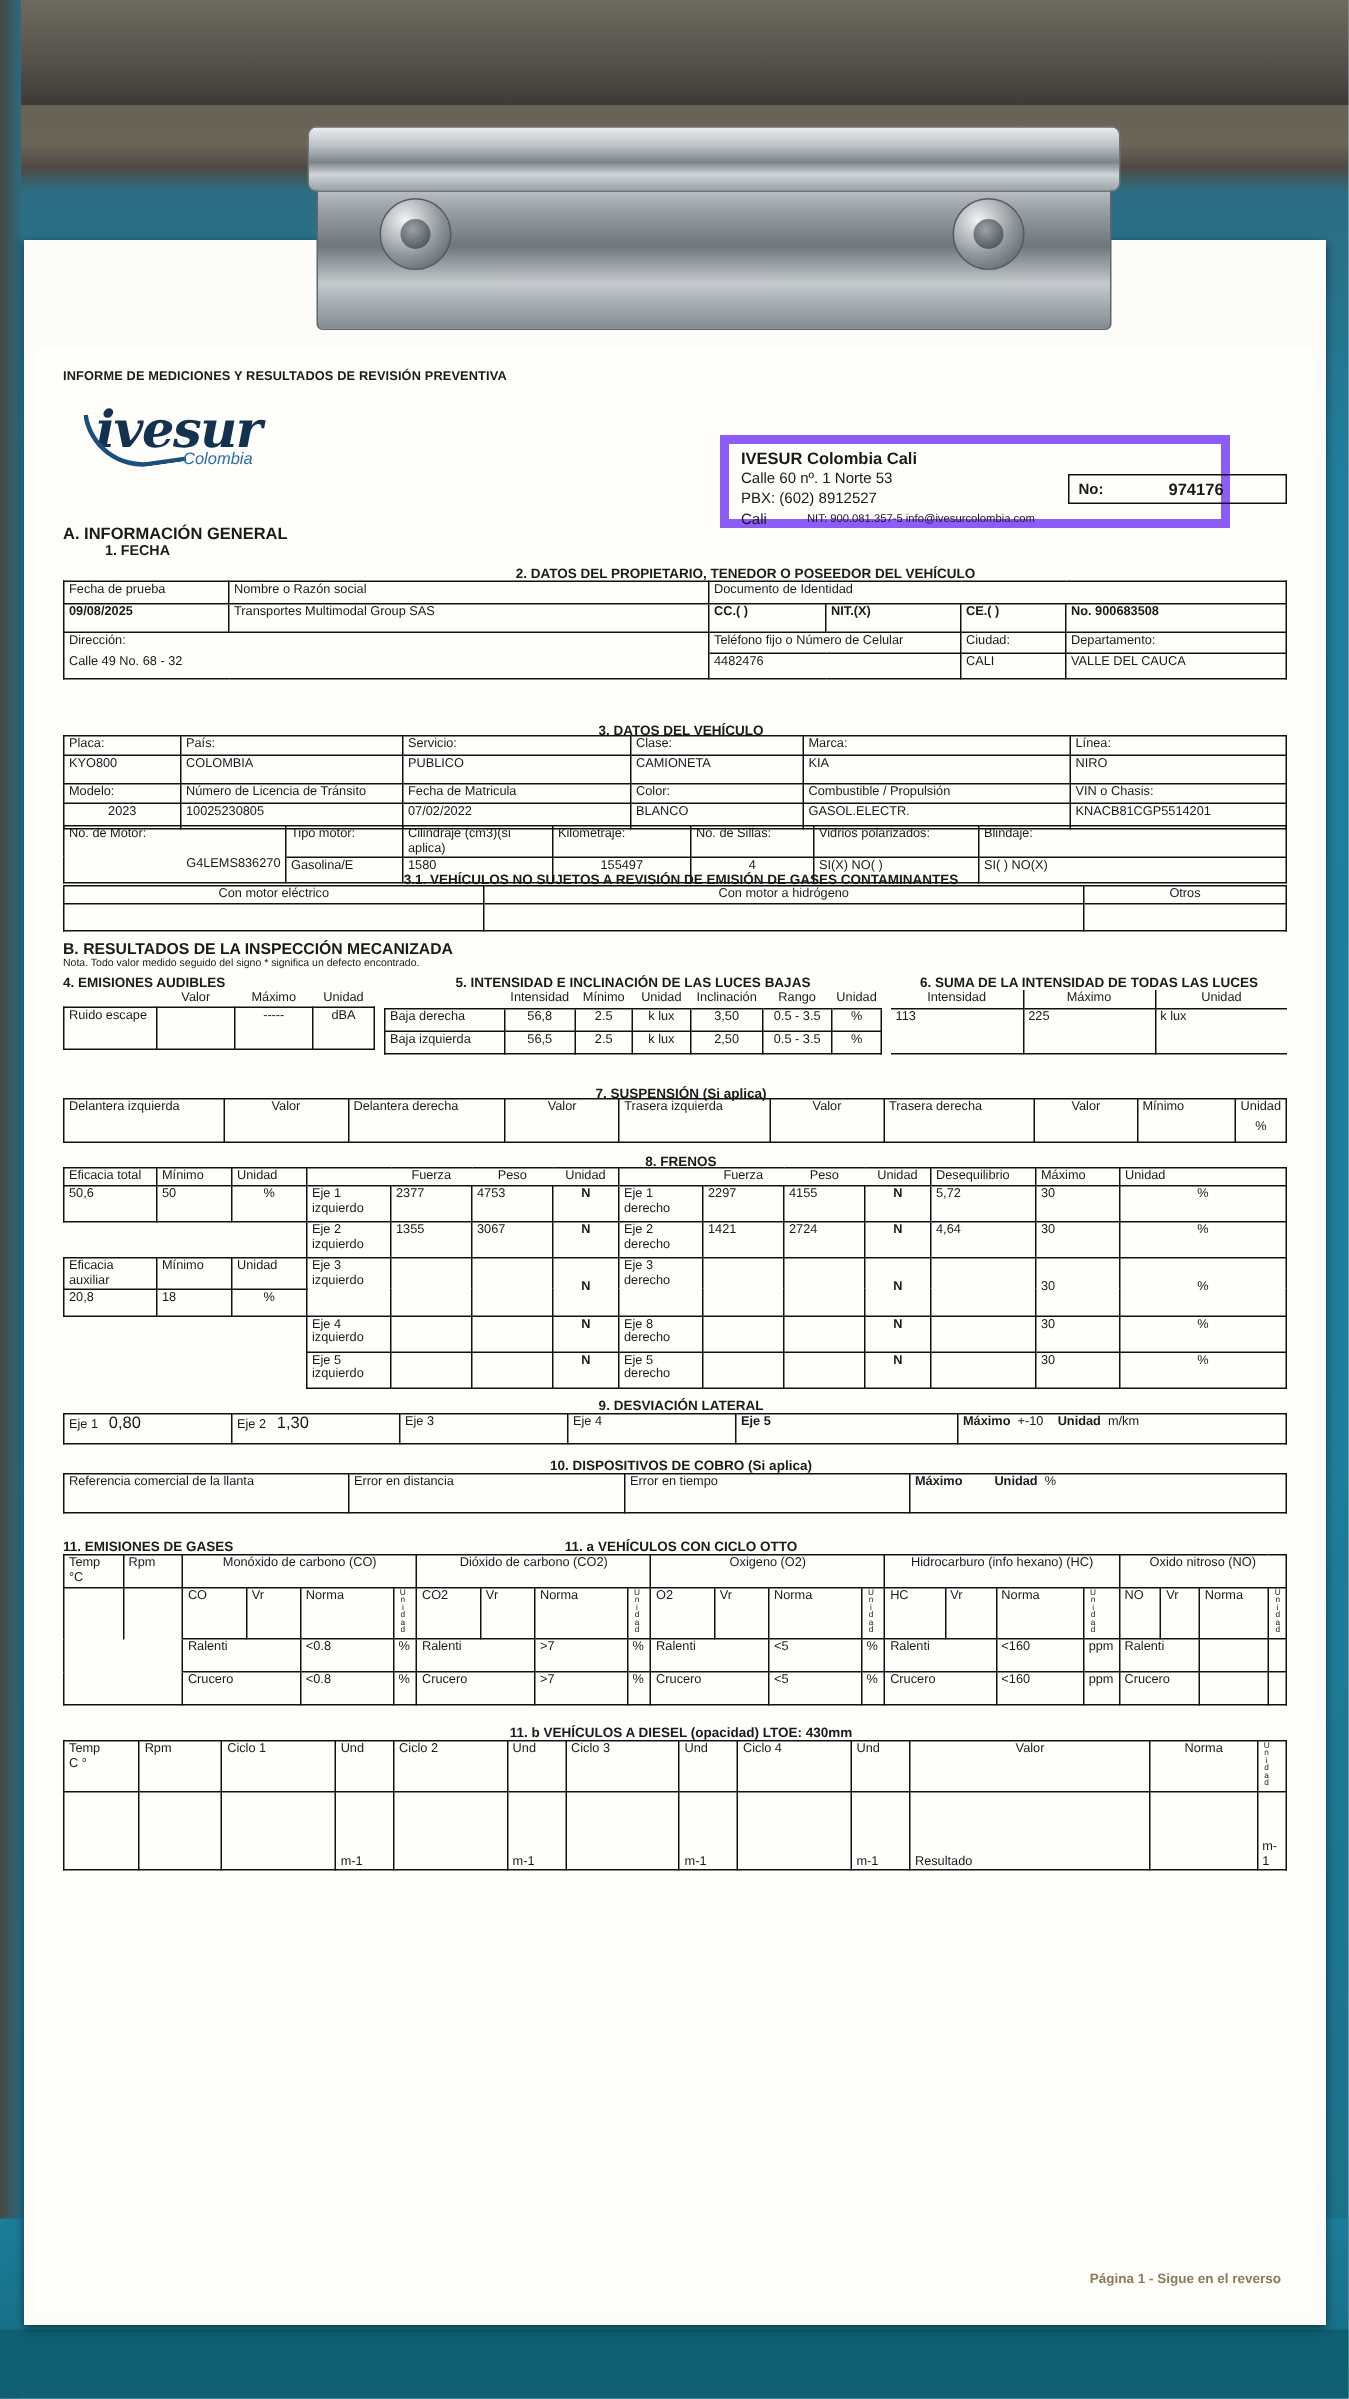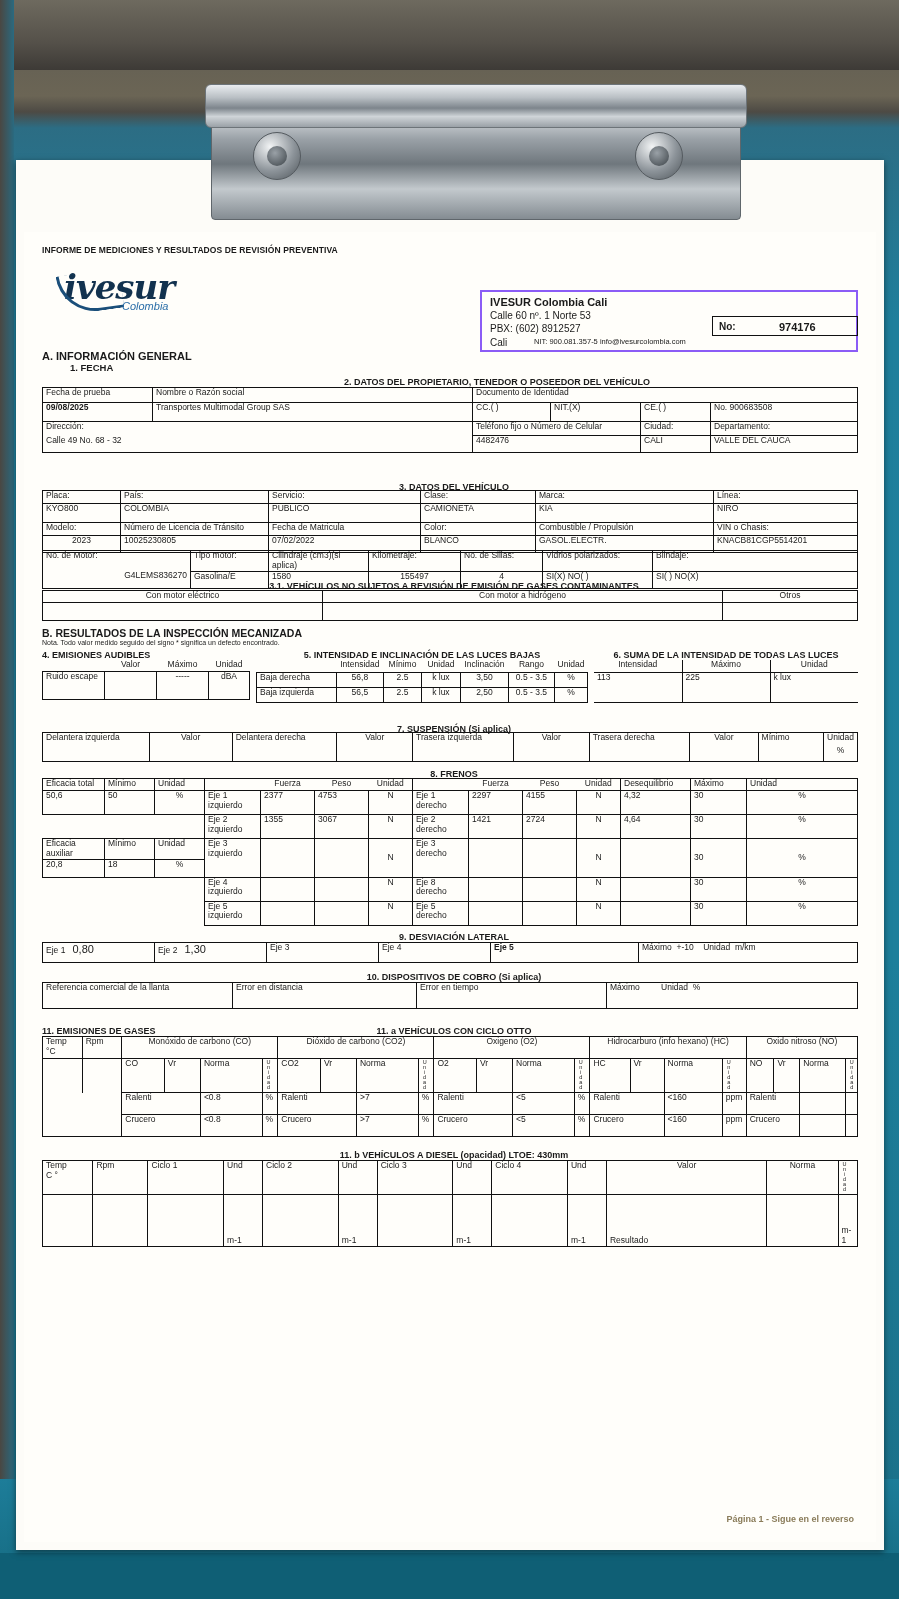--- a/index.html
+++ b/index.html
@@ -50,41 +50,41 @@
 
   .hdr-line{position:absolute;left:18px;top:14px;font-size:8.5px;font-weight:bold;letter-spacing:.1px;}
   
   .logo{position:absolute;left:40px;top:36px;width:210px;height:46px;}
   .logo .word{font-family:"DejaVu Serif",serif;font-style:italic;font-weight:bold;font-size:34px;color:#12324f;letter-spacing:-1px;}
   .logo .sub{position:absolute;left:58px;top:32px;font-size:11px;font-style:italic;color:#2b6ea8;}
   .logo .swoosh{position:absolute;left:-6px;top:4px;width:64px;height:40px;border-bottom:3px solid #1b4f7a;
      border-left:3px solid #1b4f7a;border-radius:0 0 0 40px;transform:rotate(-8deg);}
 
   
-  .cbox{position:absolute;left:456px;top:58px;width:378px;height:62px;border:2px solid #8b5cf6;}
+  .cbox{position:absolute;left:456px;top:58px;width:340px;height:62px;border:6px solid #8b5cf6;}
   .cbox .t1{position:absolute;left:8px;top:4px;font-size:11px;font-weight:bold;}
   .cbox .t2{position:absolute;left:8px;top:18px;font-size:10px;}
   .cbox .t3{position:absolute;left:8px;top:31px;font-size:10px;}
   .cbox .t4{position:absolute;left:8px;top:45px;font-size:10px;}
   .cbox .nit{position:absolute;left:52px;top:46px;font-size:7.5px;}
   .nobox{position:absolute;left:688px;top:84px;width:146px;height:20px;border:1px solid #111;}
   .nobox .lbl{position:absolute;left:6px;top:4px;font-weight:bold;font-size:10px;}
   .nobox .val{position:absolute;left:66px;top:4px;font-weight:bold;font-size:11px;}
 
   .secA{position:absolute;left:18px;top:118px;font-size:11px;font-weight:bold;}
   .secA2{position:absolute;left:46px;top:131px;font-size:9.5px;font-weight:bold;}
   .secTitle{position:absolute;font-size:9px;font-weight:bold;text-align:center;}
 
   table.g{position:absolute;border-collapse:collapse;}
   table.g td{border:1px solid #111;padding:0 3px;vertical-align:top;font-size:8.5px;}
   .lbl{font-size:7.5px;}
   .val{font-size:11px;}
   .valb{font-size:11px;font-weight:bold;}
   .ctr{text-align:center;}
-  .b{font-weight:normal;}
+  .b{font-weight:bold;}
   .nb{border:none !important;}
   .secHead{position:absolute;font-weight:bold;font-size:9px;}
   .note{position:absolute;font-size:7px;}
   .vert{writing-mode:vertical-rl;text-orientation:upright;font-size:5.5px;line-height:.9;letter-spacing:-1px;}
   .footer{position:absolute;right:22px;bottom:18px;font-size:9px;color:#8a7c5a;font-weight:bold;}
 </style>
 </head>
 <body>
 
 <div class="photo-bg"></div>
@@ -369,21 +369,21 @@
       <td class="val">50</td>
       <td class="val ctr">%</td>
       <td class="lbl">Eje 1 izquierdo</td>
       <td>2377</td>
       <td>4753</td>
       <td class="ctr b">N</td>
       <td class="lbl">Eje 1 derecho</td>
       <td>2297</td>
       <td>4155</td>
       <td class="ctr b">N</td>
-      <td>4,32</td>
+      <td>5,72</td>
       <td>30</td>
       <td class="ctr">%</td>
     </tr>
     <tr>
       <td colspan="3" style="height:24px;border:none;"></td>
       <td class="lbl">Eje 2 izquierdo</td>
       <td>1355</td>
       <td>3067</td>
       <td class="ctr b">N</td>
       <td class="lbl">Eje 2 derecho</td>

